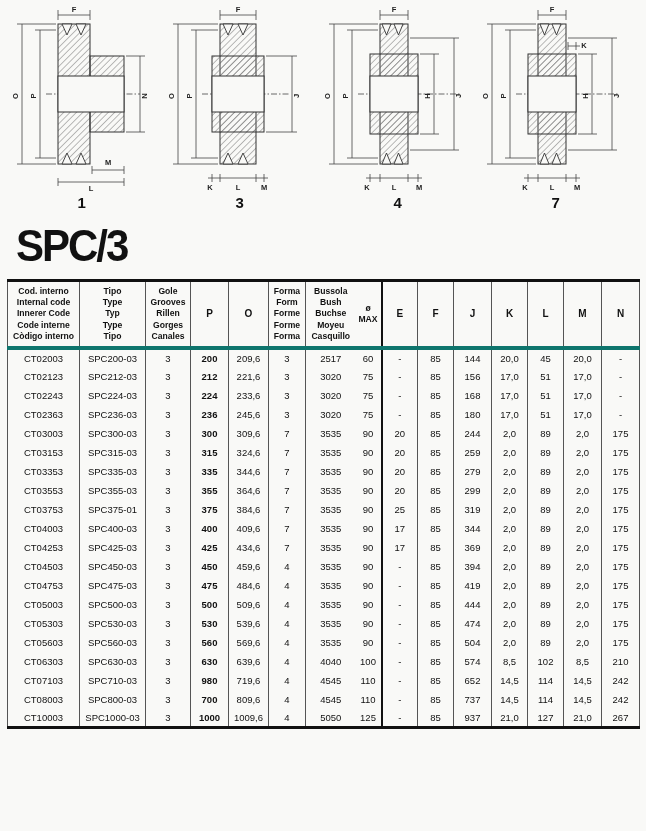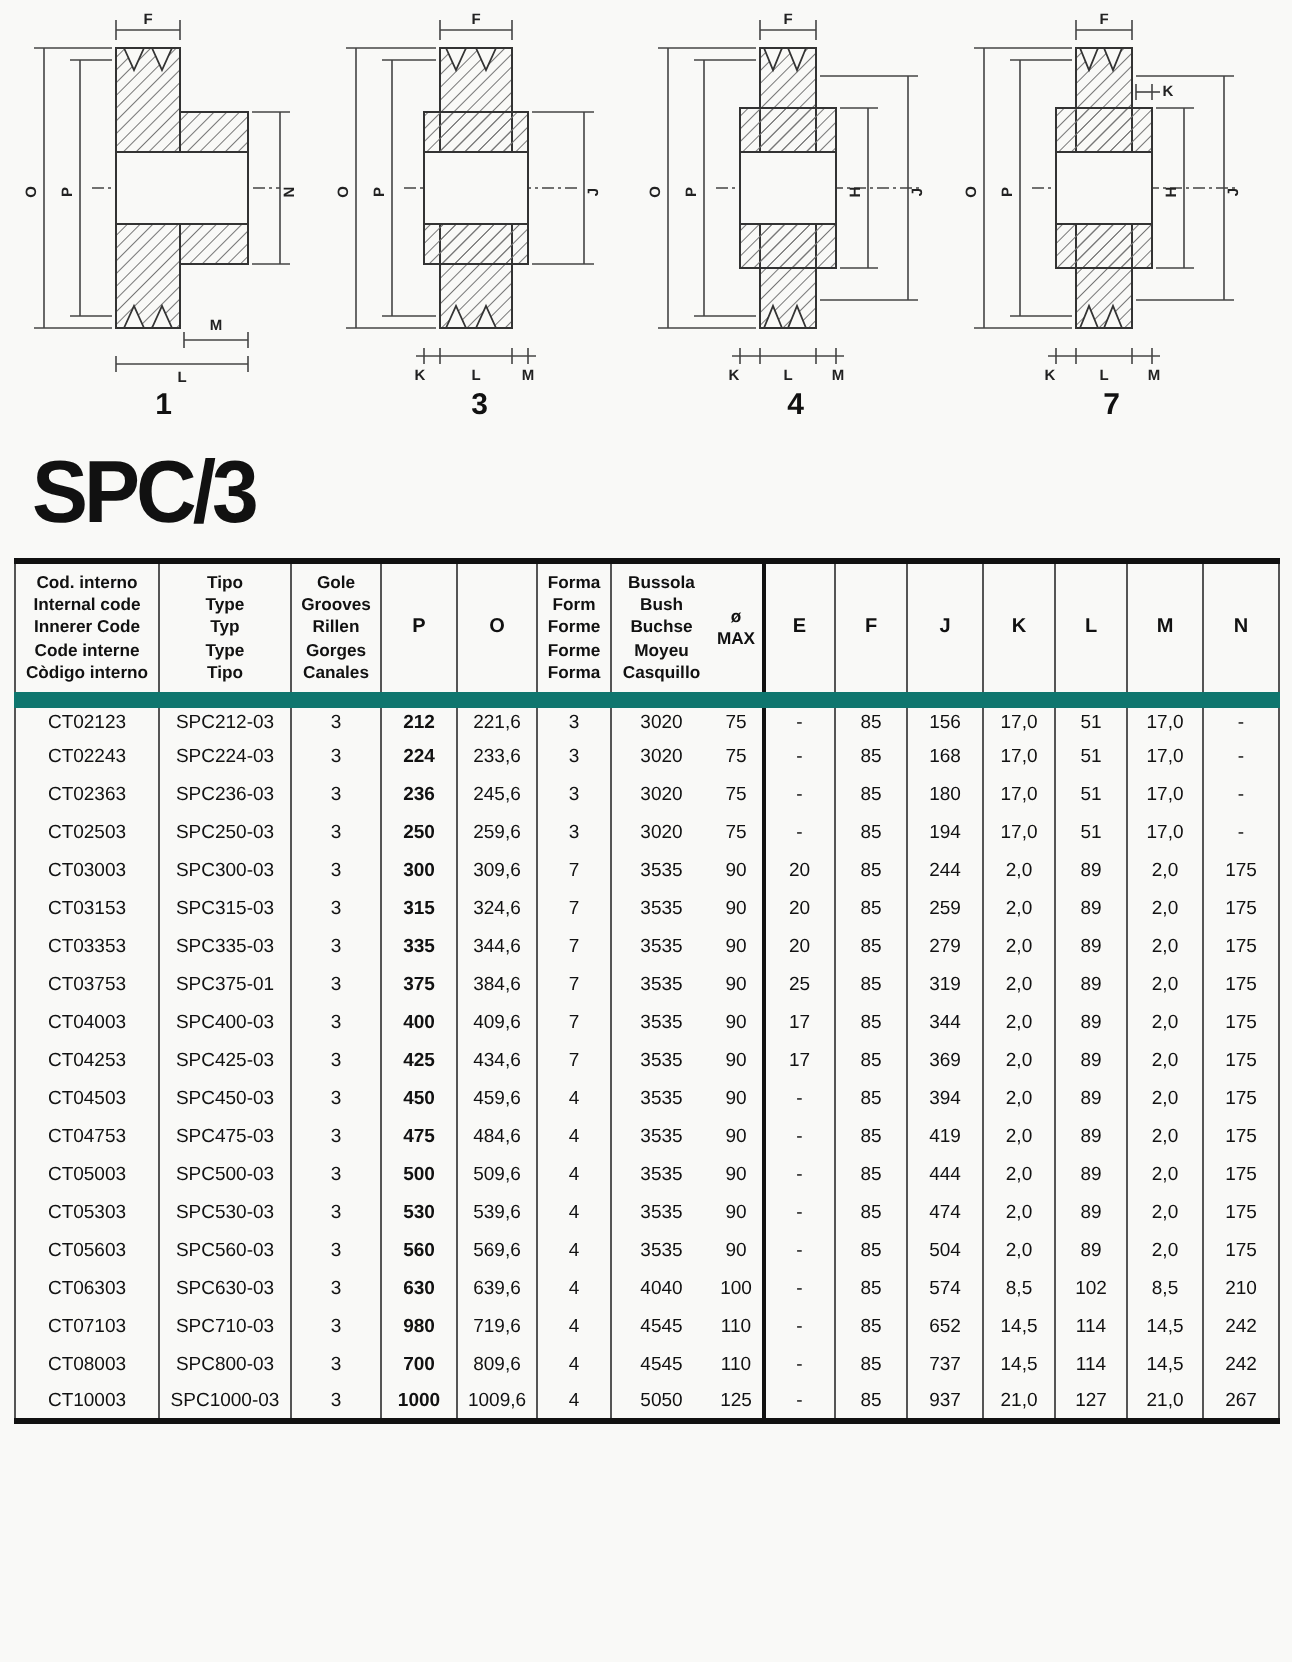--- a/index.html
+++ b/index.html
@@ -9,21 +9,21 @@
   .figure { width:152px; text-align:center; }
   .figure svg { display:block; margin:0 auto; }
   .fig-number { font-size:15px; font-weight:bold; margin-top:2px; letter-spacing:0.5px; }
   .page-title { font-size:42px; font-weight:bold; letter-spacing:-2px; margin:10px 0 10px 16px;
     transform:scaleY(1.05); transform-origin:left top; }
   table.spec { border-collapse:collapse; table-layout:fixed; width:632px; margin:2px 7px 0 7px;
     border-top:3px solid #111; border-bottom:3px solid #111;
     border-left:1px solid #444; border-right:1px solid #444; }
   th, td { border-left:1px solid #555; border-right:1px solid #555; text-align:center;
     overflow:hidden; white-space:nowrap; }
-  thead th { border-bottom:8px solid #0f766e; vertical-align:middle; padding:4px 0; height:66px; }
+  thead th { border-bottom:4px solid #0f766e; vertical-align:middle; padding:4px 0; height:66px; }
   .hline { font-size:8.6px; font-weight:bold; line-height:1.3; }
   .hletter { font-size:10px; font-weight:bold; }
   tbody td { height:19px; font-size:9.5px; padding:0 1px; }
   td.col-p { font-weight:bold; }
   th.no-right, td.no-right { border-right:none; }
   th.no-left, td.no-left { border-left:none; }
   th.thick-right, td.thick-right { border-right:2px solid #111; }
   svg text { font-family:"Liberation Sans", sans-serif; font-size:7.5px; font-weight:bold; fill:#222; }
   .defs-holder { position:absolute; width:0; height:0; }
 </style>
@@ -288,20 +288,37 @@
       <th class="hletter">F</th>
       <th class="hletter">J</th>
       <th class="hletter">K</th>
       <th class="hletter">L</th>
       <th class="hletter">M</th>
       <th class="hletter">N</th>
     </tr>
   </thead>
   <tbody>
 
+      <tr>
+        <td>CT02003</td>
+        <td>SPC200-03</td>
+        <td>3</td>
+        <td class="col-p">200</td>
+        <td>209,6</td>
+        <td>3</td>
+        <td class="no-right">2517</td>
+        <td class="no-left thick-right">60</td>
+        <td>-</td>
+        <td>85</td>
+        <td>144</td>
+        <td>20,0</td>
+        <td>45</td>
+        <td>20,0</td>
+        <td>-</td>
+      </tr>
 
       <tr>
         <td>CT02123</td>
         <td>SPC212-03</td>
         <td>3</td>
         <td class="col-p">212</td>
         <td>221,6</td>
         <td>3</td>
         <td class="no-right">3020</td>
         <td class="no-left thick-right">75</td>
@@ -343,37 +360,20 @@
         <td class="no-left thick-right">75</td>
         <td>-</td>
         <td>85</td>
         <td>180</td>
         <td>17,0</td>
         <td>51</td>
         <td>17,0</td>
         <td>-</td>
       </tr>
 
-      <tr>
-        <td>CT02503</td>
-        <td>SPC250-03</td>
-        <td>3</td>
-        <td class="col-p">250</td>
-        <td>259,6</td>
-        <td>3</td>
-        <td class="no-right">3020</td>
-        <td class="no-left thick-right">75</td>
-        <td>-</td>
-        <td>85</td>
-        <td>194</td>
-        <td>17,0</td>
-        <td>51</td>
-        <td>17,0</td>
-        <td>-</td>
-      </tr>
 
 
 
       <tr>
         <td>CT03003</td>
         <td>SPC300-03</td>
         <td>3</td>
         <td class="col-p">300</td>
         <td>309,6</td>
         <td>7</td>
@@ -417,20 +417,37 @@
         <td class="no-left thick-right">90</td>
         <td>20</td>
         <td>85</td>
         <td>279</td>
         <td>2,0</td>
         <td>89</td>
         <td>2,0</td>
         <td>175</td>
       </tr>
 
+      <tr>
+        <td>CT03553</td>
+        <td>SPC355-03</td>
+        <td>3</td>
+        <td class="col-p">355</td>
+        <td>364,6</td>
+        <td>7</td>
+        <td class="no-right">3535</td>
+        <td class="no-left thick-right">90</td>
+        <td>20</td>
+        <td>85</td>
+        <td>299</td>
+        <td>2,0</td>
+        <td>89</td>
+        <td>2,0</td>
+        <td>175</td>
+      </tr>
 
       <tr>
         <td>CT03753</td>
         <td>SPC375-01</td>
         <td>3</td>
         <td class="col-p">375</td>
         <td>384,6</td>
         <td>7</td>
         <td class="no-right">3535</td>
         <td class="no-left thick-right">90</td>

